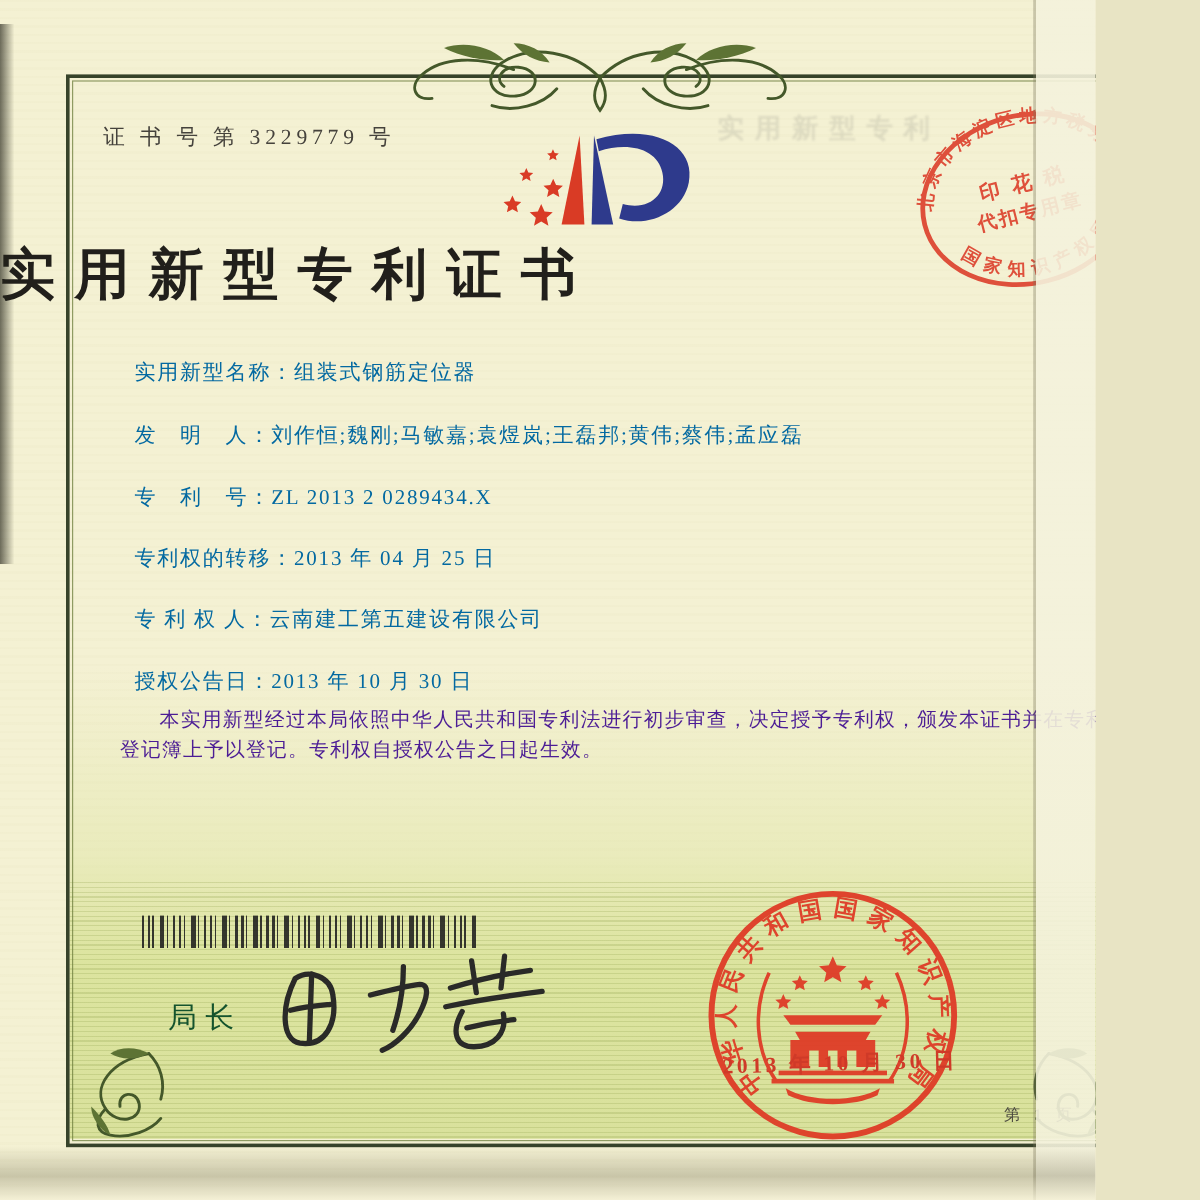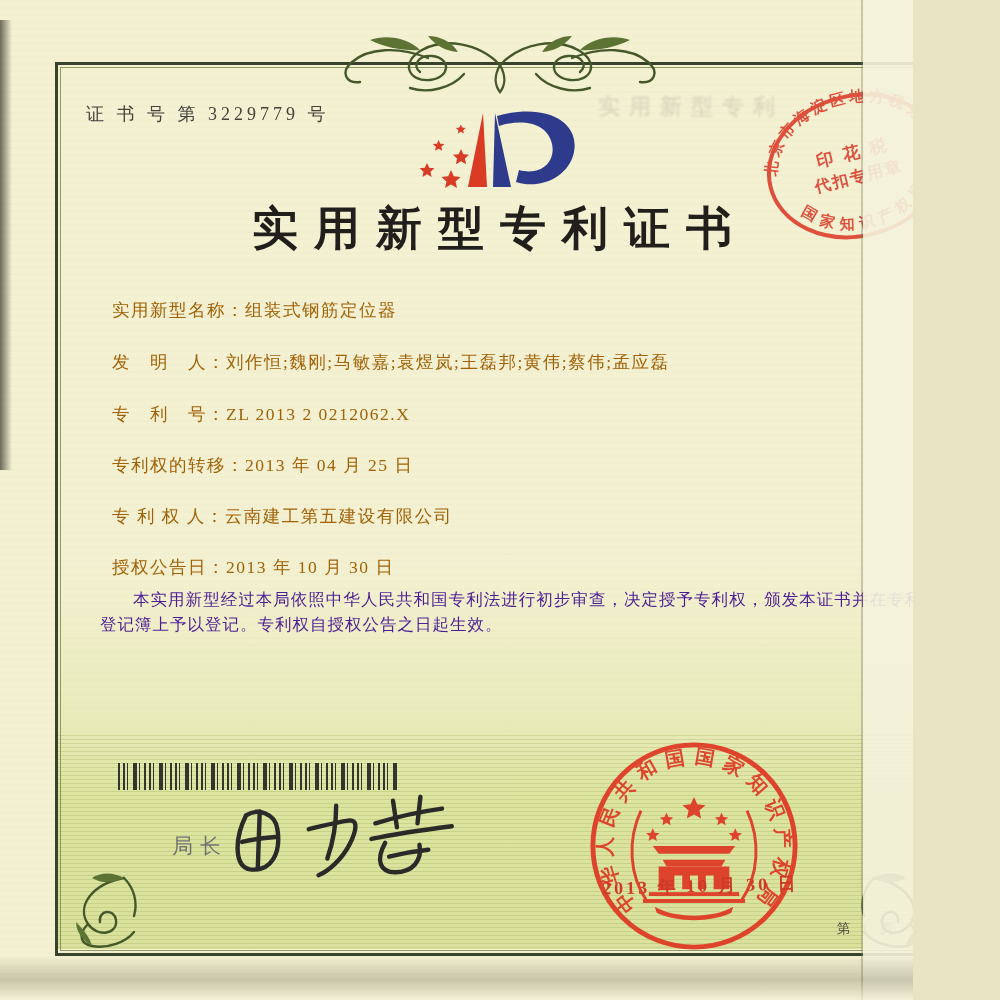--- a/index.html
+++ b/index.html
@@ -26,33 +26,33 @@
   
   .tint{position:absolute;left:58px;top:555px;width:877px;height:394px;z-index:1;
     background:linear-gradient(180deg,rgba(221,228,160,0) 0%,rgba(221,228,160,.45) 40%,rgba(216,226,150,.85) 62%,#d9e19c 100%);}
   .waves{position:absolute;left:58px;top:735px;width:877px;height:214px;z-index:1;opacity:.55;
     background:repeating-linear-gradient(180deg,rgba(140,158,72,.45) 0 1px,rgba(0,0,0,0) 1px 4px);}
   .paper-grain{position:absolute;inset:0;z-index:0;opacity:.25;
     background:repeating-linear-gradient(180deg,rgba(210,205,160,.25) 0 2px,rgba(0,0,0,0) 2px 7px);}
   
   .cert-no{position:absolute;left:86px;top:102px;font-size:18px;letter-spacing:4px;color:#45423c;z-index:2;}
   .logo{position:absolute;left:408px;top:100px;z-index:2;}
-  .title{position:absolute;left:0;top:198px;width:1000px;text-align:center;z-index:2;
+  .title{position:absolute;left:0;top:198px;width:1000px;text-align:left;z-index:2;
     font-size:46px;font-weight:bold;letter-spacing:16px;color:#211f1b;}
   .fields{position:absolute;left:112px;top:0;z-index:2;}
-  .field{position:absolute;white-space:nowrap;font-size:17.5px;letter-spacing:1.5px;color:#a16207;}
+  .field{position:absolute;white-space:nowrap;font-size:17.5px;letter-spacing:1.5px;color:#0369a1;}
   .f0{top:298px}.f1{top:350px}.f2{top:402px}.f3{top:453px}.f4{top:504px}.f5{top:555px}
   .paras{position:absolute;left:100px;top:587px;width:822px;z-index:2;
     font-size:16.5px;line-height:25px;letter-spacing:1px;text-align:justify;color:#4c1d95;}
   .paras p{margin:0;text-indent:2em;}
   .barcode{position:absolute;left:118px;top:763px;width:280px;height:27px;z-index:2;opacity:.88;
     background:repeating-linear-gradient(90deg,#1d1d1d 0 2px,transparent 2px 5px,#1d1d1d 5px 7px,
       transparent 7px 9px,#1d1d1d 9px 10px,transparent 10px 15px,#1d1d1d 15px 19px,
       transparent 19px 21px,#1d1d1d 21px 22px,transparent 22px 26px);}
-  .director{position:absolute;left:172px;top:832px;font-size:21px;letter-spacing:7px;color:#737373;z-index:2;}
+  .director{position:absolute;left:140px;top:832px;font-size:24px;letter-spacing:7px;color:#14532d;z-index:2;}
   .signature{position:absolute;left:226px;top:788px;z-index:2;}
   .footer{position:absolute;left:0;top:920px;width:1000px;text-align:right;z-index:2;
     font-size:13.5px;letter-spacing:4px;color:#4c4a40;}
   
   .tax-stamp{position:absolute;left:758px;top:72px;z-index:4;transform:rotate(-14deg);opacity:.93;}
   .seal{position:absolute;left:586px;top:738px;z-index:4;opacity:.95;}
   .seal-date{position:absolute;left:602px;top:874px;z-index:5;font-size:18px;font-weight:bold;
     letter-spacing:3px;color:#cf3a28;transform:rotate(-1.5deg);white-space:nowrap;}
   svg text{font-family:"Liberation Serif","DejaVu Serif",serif;}
 </style>
@@ -137,21 +137,21 @@
     <text font-size="15" letter-spacing="6" fill="#dd4430" font-weight="bold">
       <textPath href="#taxBot" startOffset="50%" text-anchor="middle">国家知识产权局</textPath>
     </text>
     <text x="98" y="86" text-anchor="middle" font-size="17" letter-spacing="3" fill="#dd4430" font-weight="bold">印 花 税</text>
     <text x="98" y="110" text-anchor="middle" font-size="16" letter-spacing="2" fill="#dd4430" font-weight="bold">代扣专用章</text>
   </svg>
 
   <div class="fields">
     <div class="field f0"><span>实用新型名称：</span><span>组装式钢筋定位器</span></div>
     <div class="field f1"><span>发　明　人：</span><span>刘作恒;魏刚;马敏嘉;袁煜岚;王磊邦;黄伟;蔡伟;孟应磊</span></div>
-    <div class="field f2"><span>专　利　号：</span><span>ZL 2013 2 0212062.X</span></div>
+    <div class="field f2"><span>专　利　号：</span><span>ZL 2013 2 0289434.X</span></div>
     <div class="field f3"><span>专利权的转移：</span><span>2013 年 04 月 25 日</span></div>
     <div class="field f4"><span>专 利 权 人：</span><span>云南建工第五建设有限公司</span></div>
     <div class="field f5"><span>授权公告日：</span><span>2013 年 10 月 30 日</span></div>
   </div>
 
   <div class="paras">
     <p>本实用新型经过本局依照中华人民共和国专利法进行初步审查，决定授予专利权，颁发本证书并在专利登记簿上予以登记。专利权自授权公告之日起生效。</p>
   </div>
 
   <div class="barcode"></div>

